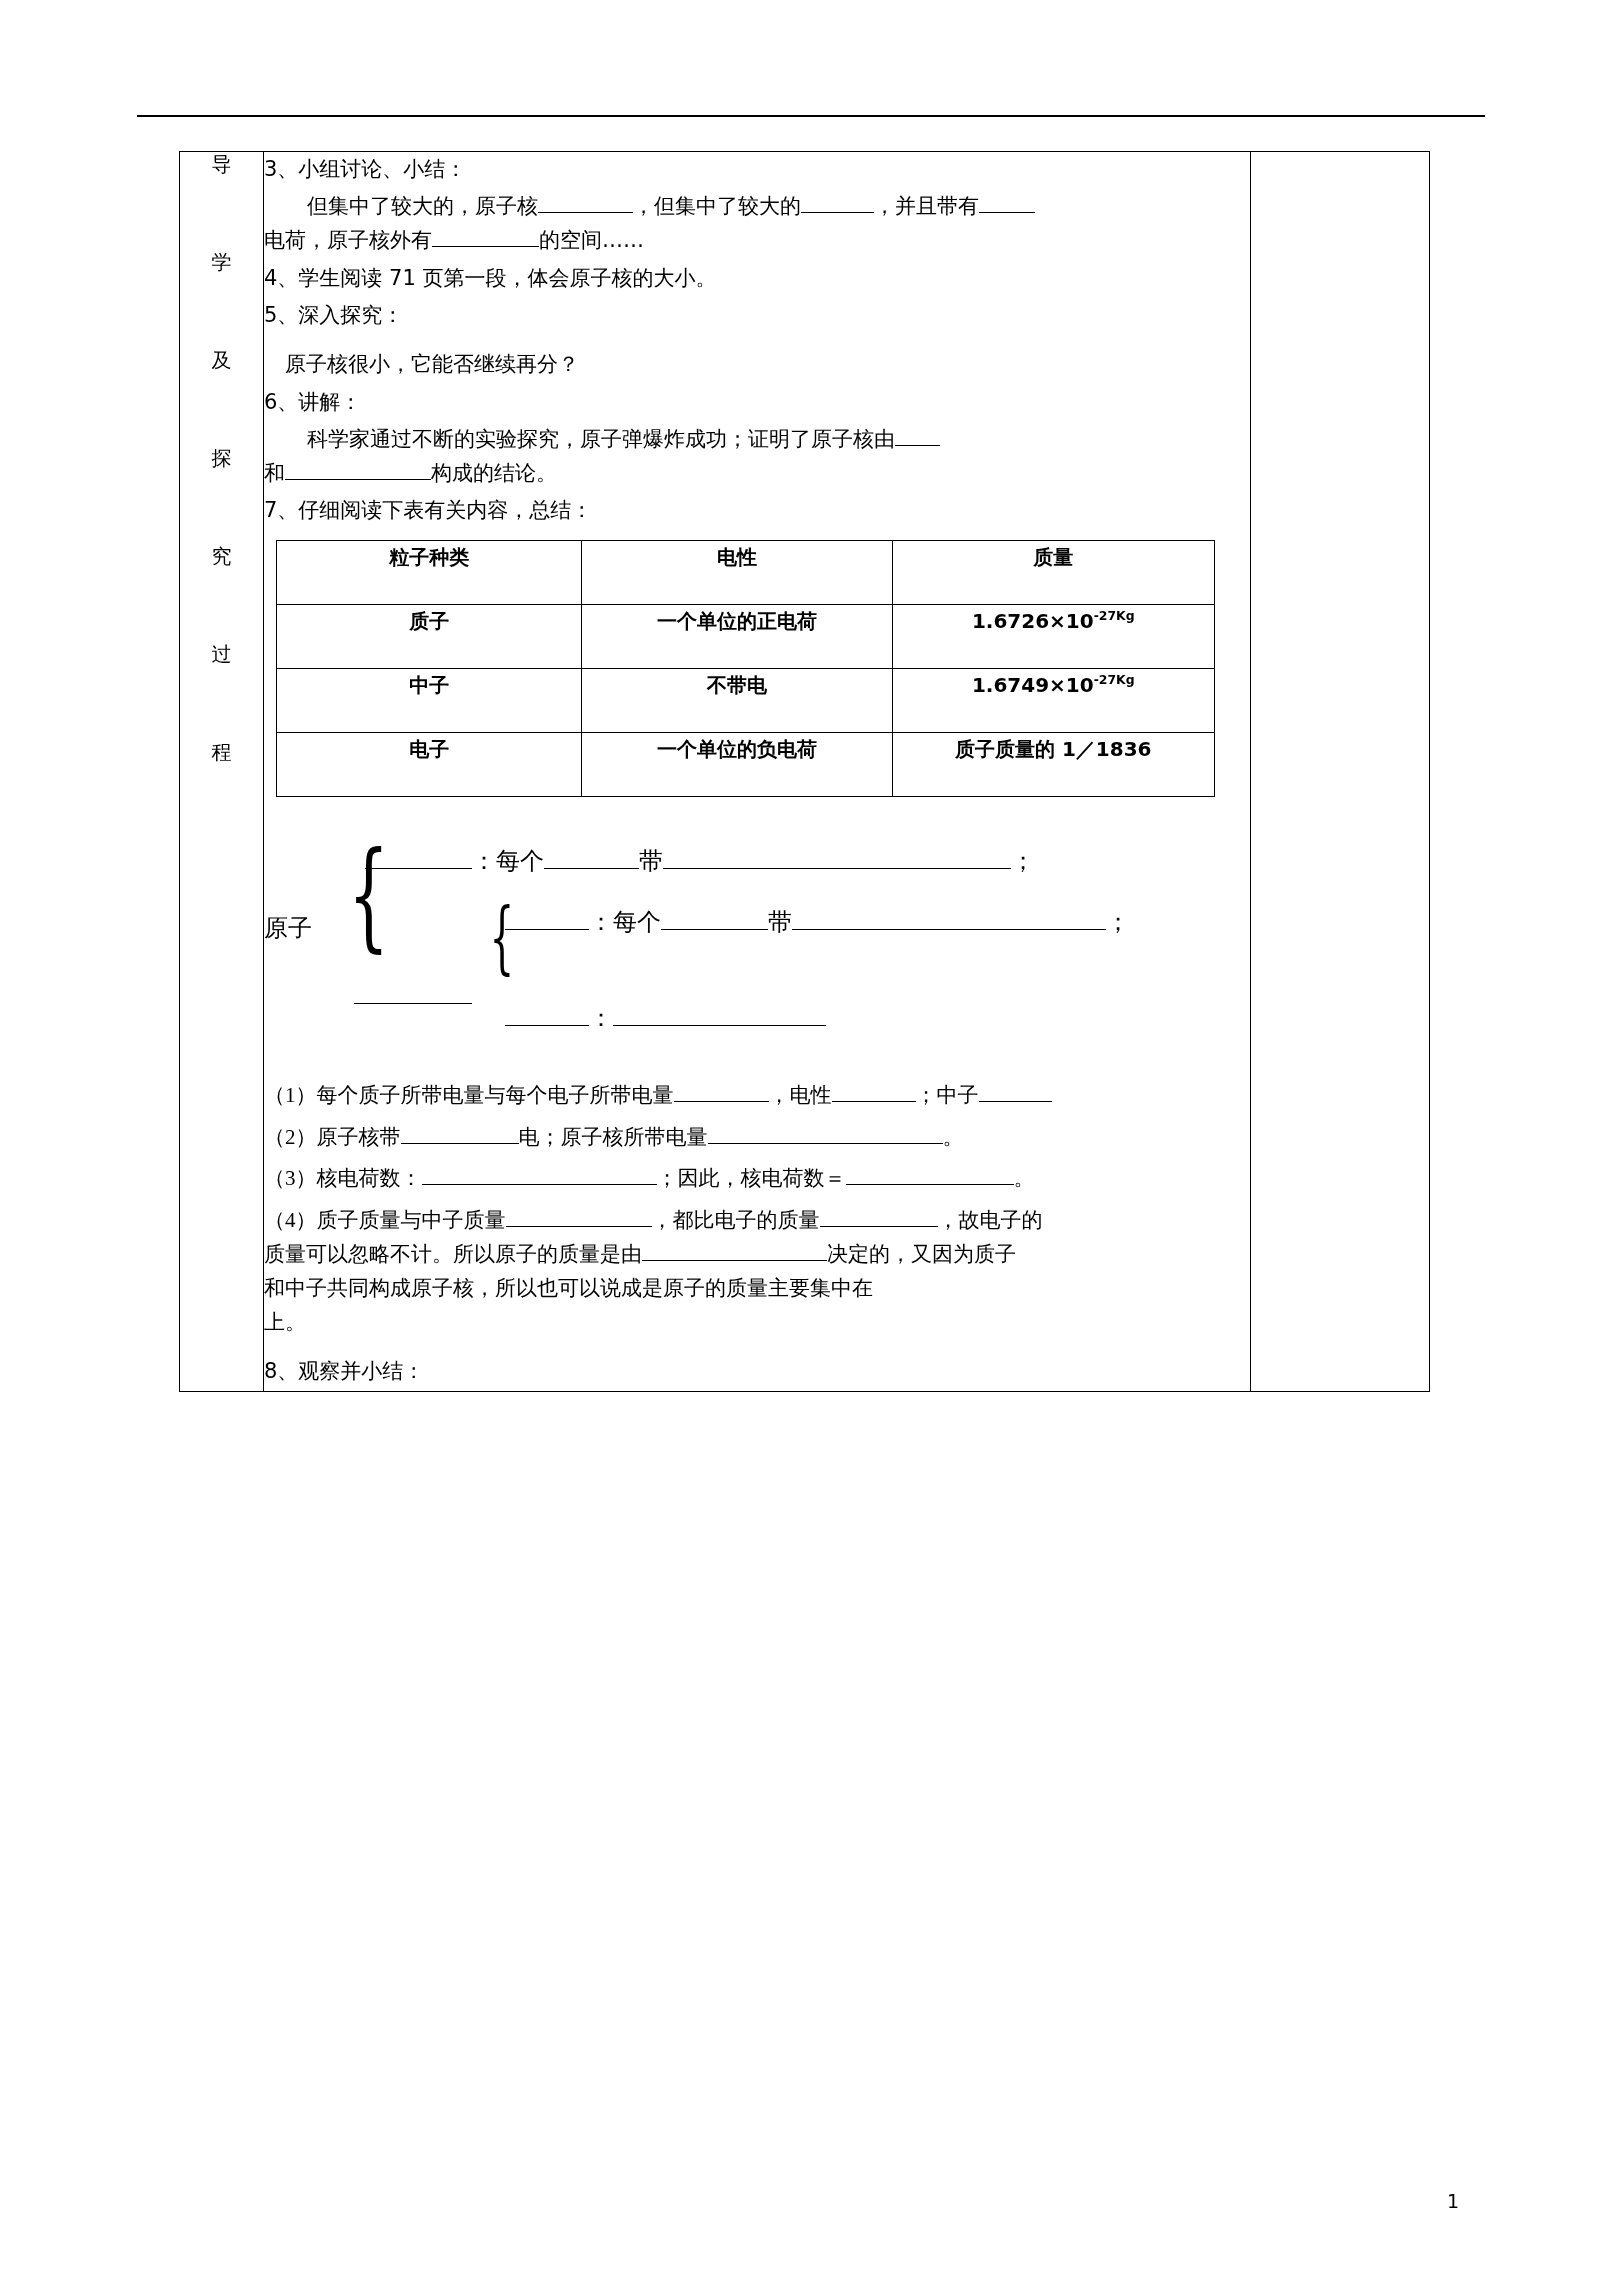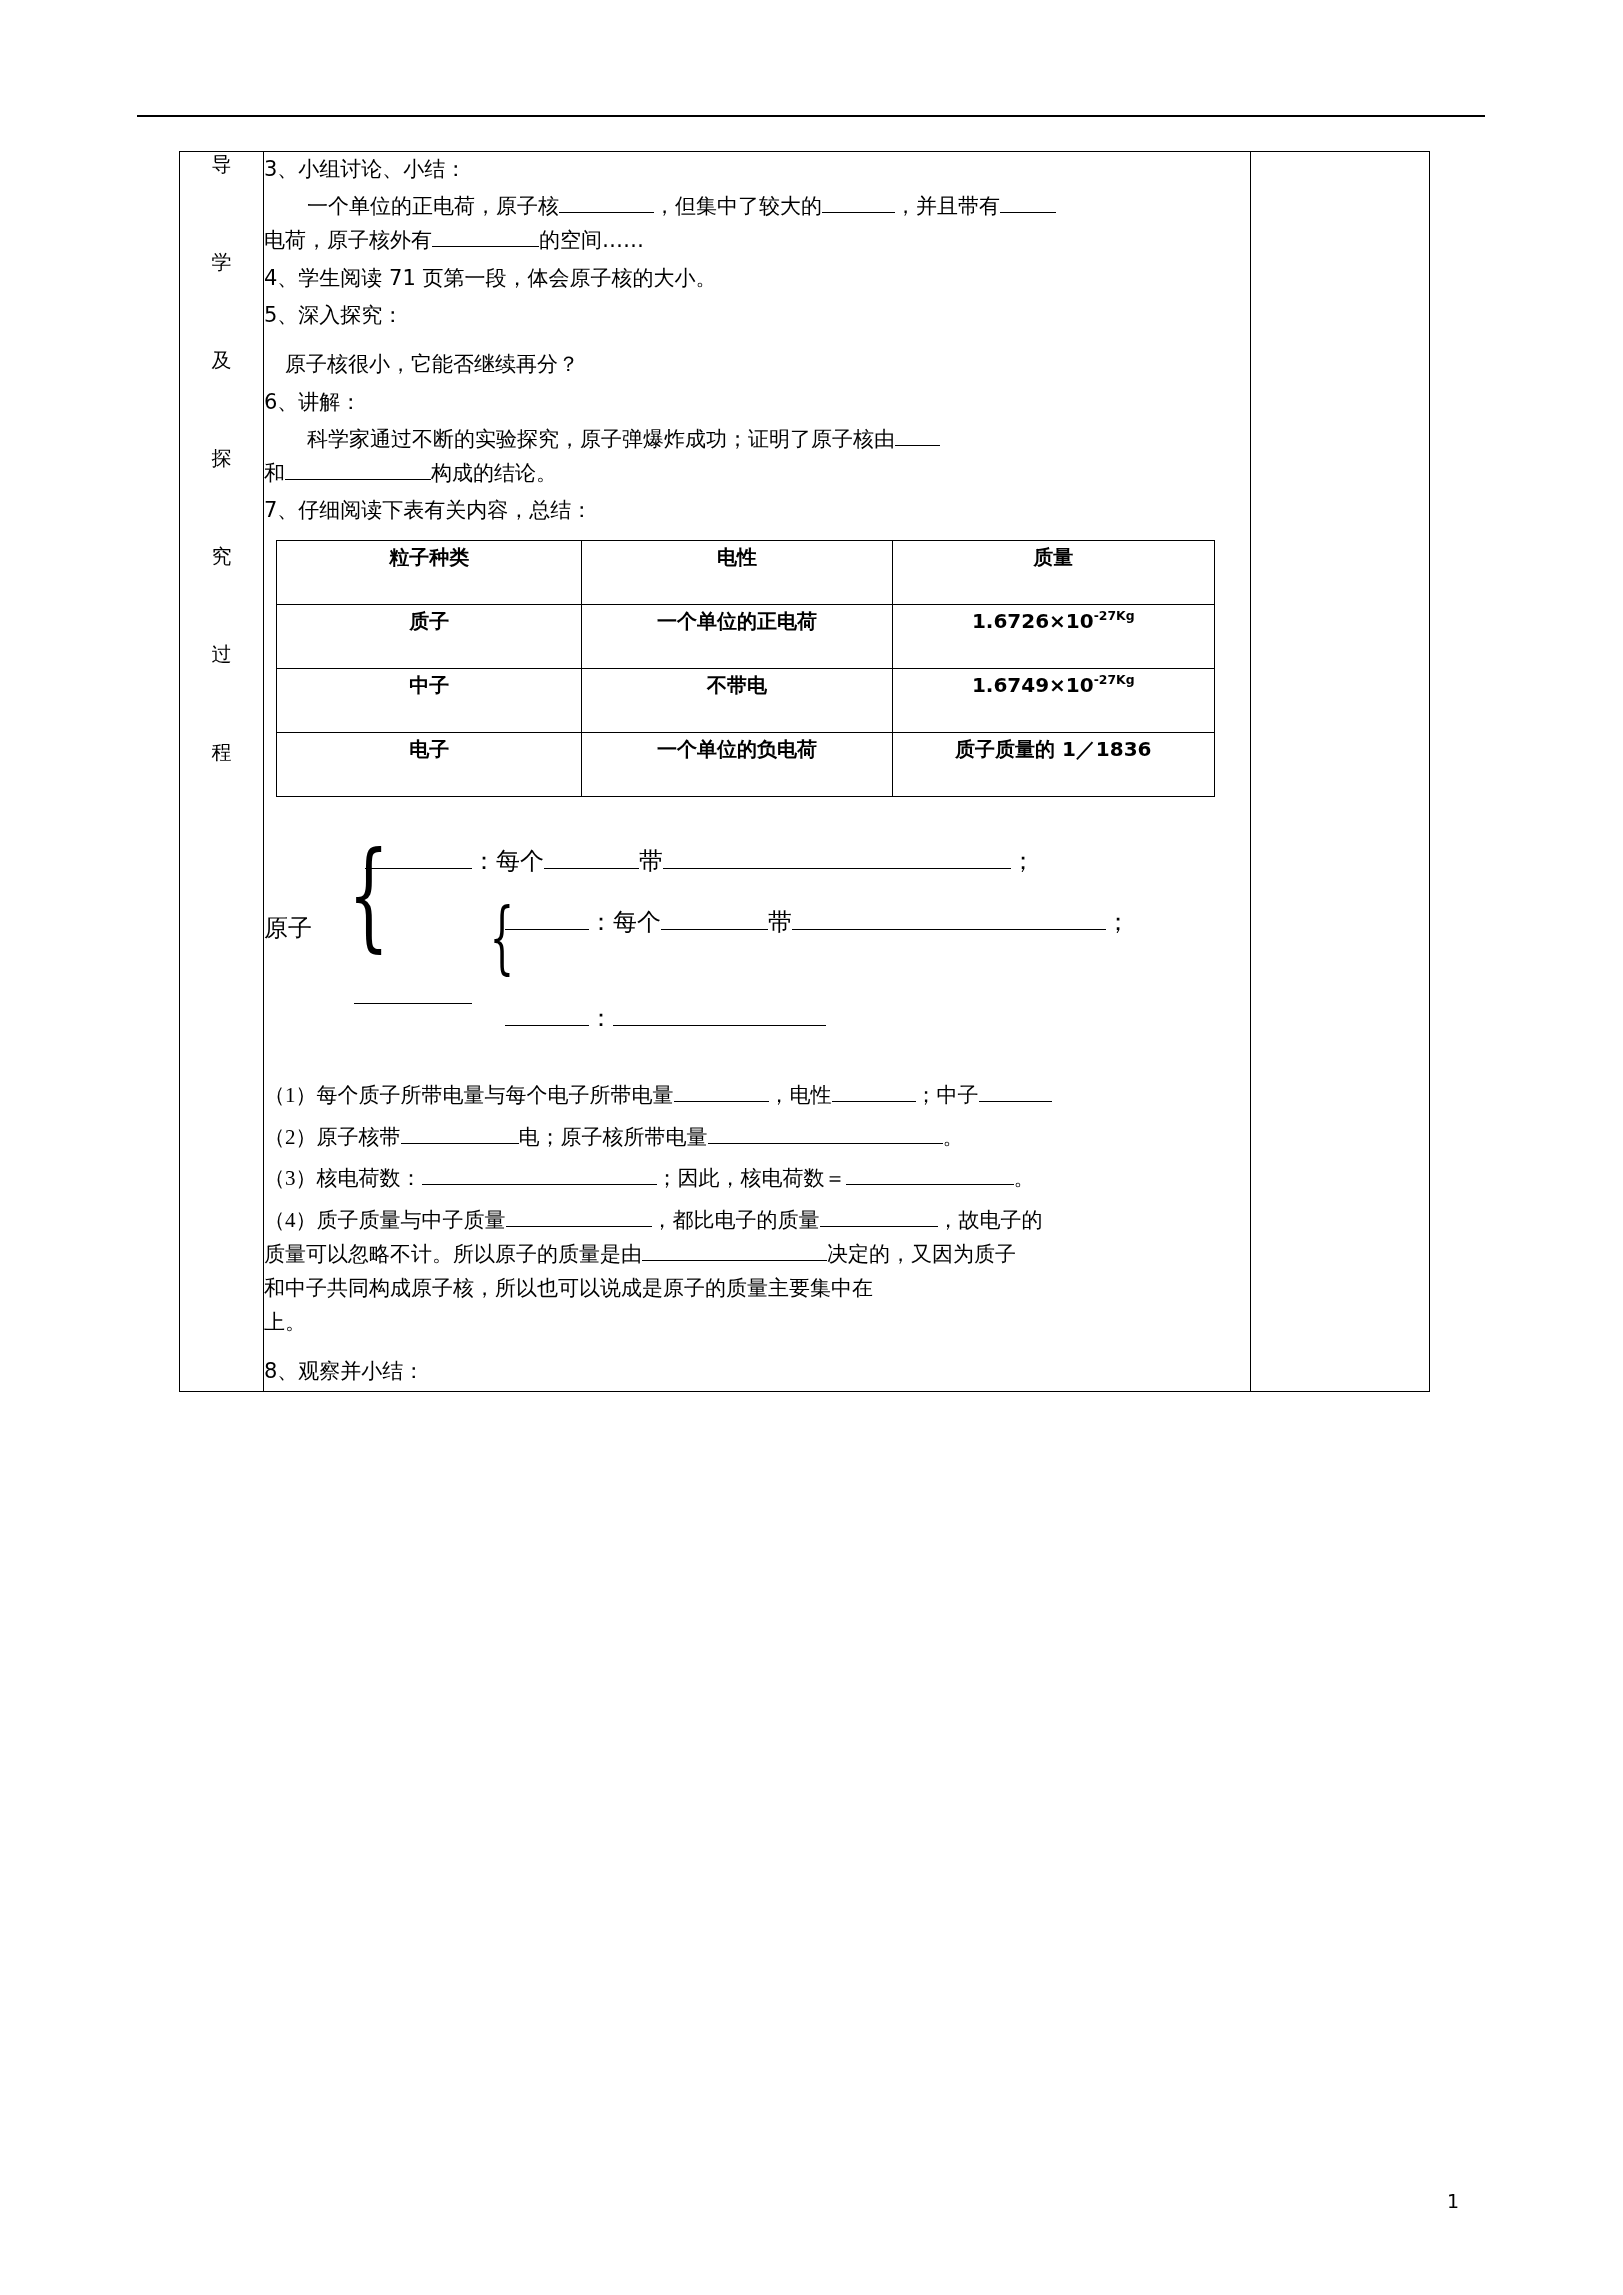--- a/index.html
+++ b/index.html
@@ -169,21 +169,21 @@
           <span>探</span>
           <span>究</span>
           <span>过</span>
           <span>程</span>
         </td>
 
         <td class="main-cell">
 
           <p class="p">3、小组讨论、小结：</p>
           <p class="p indent">
-            <span>一个单位的正电荷，原子核</span><span class="u u170"></span><span>，但集中了较大的</span><span class="u u130"></span><span>，并且带有</span><span class="u u100"></span><br>
+            <span>但集中了较大的，原子核</span><span class="u u170"></span><span>，但集中了较大的</span><span class="u u130"></span><span>，并且带有</span><span class="u u100"></span><br>
             <span>电荷，原子核外有</span><span class="u u190"></span><span>的空间……</span>
           </p>
 
           <p class="p">4、学生阅读 71 页第一段，体会原子核的大小。</p>
 
           <p class="p">5、深入探究：</p>
           <p class="p indent2">原子核很小，它能否继续再分？</p>
 
           <p class="p">6、讲解：</p>
           <p class="p indent">

